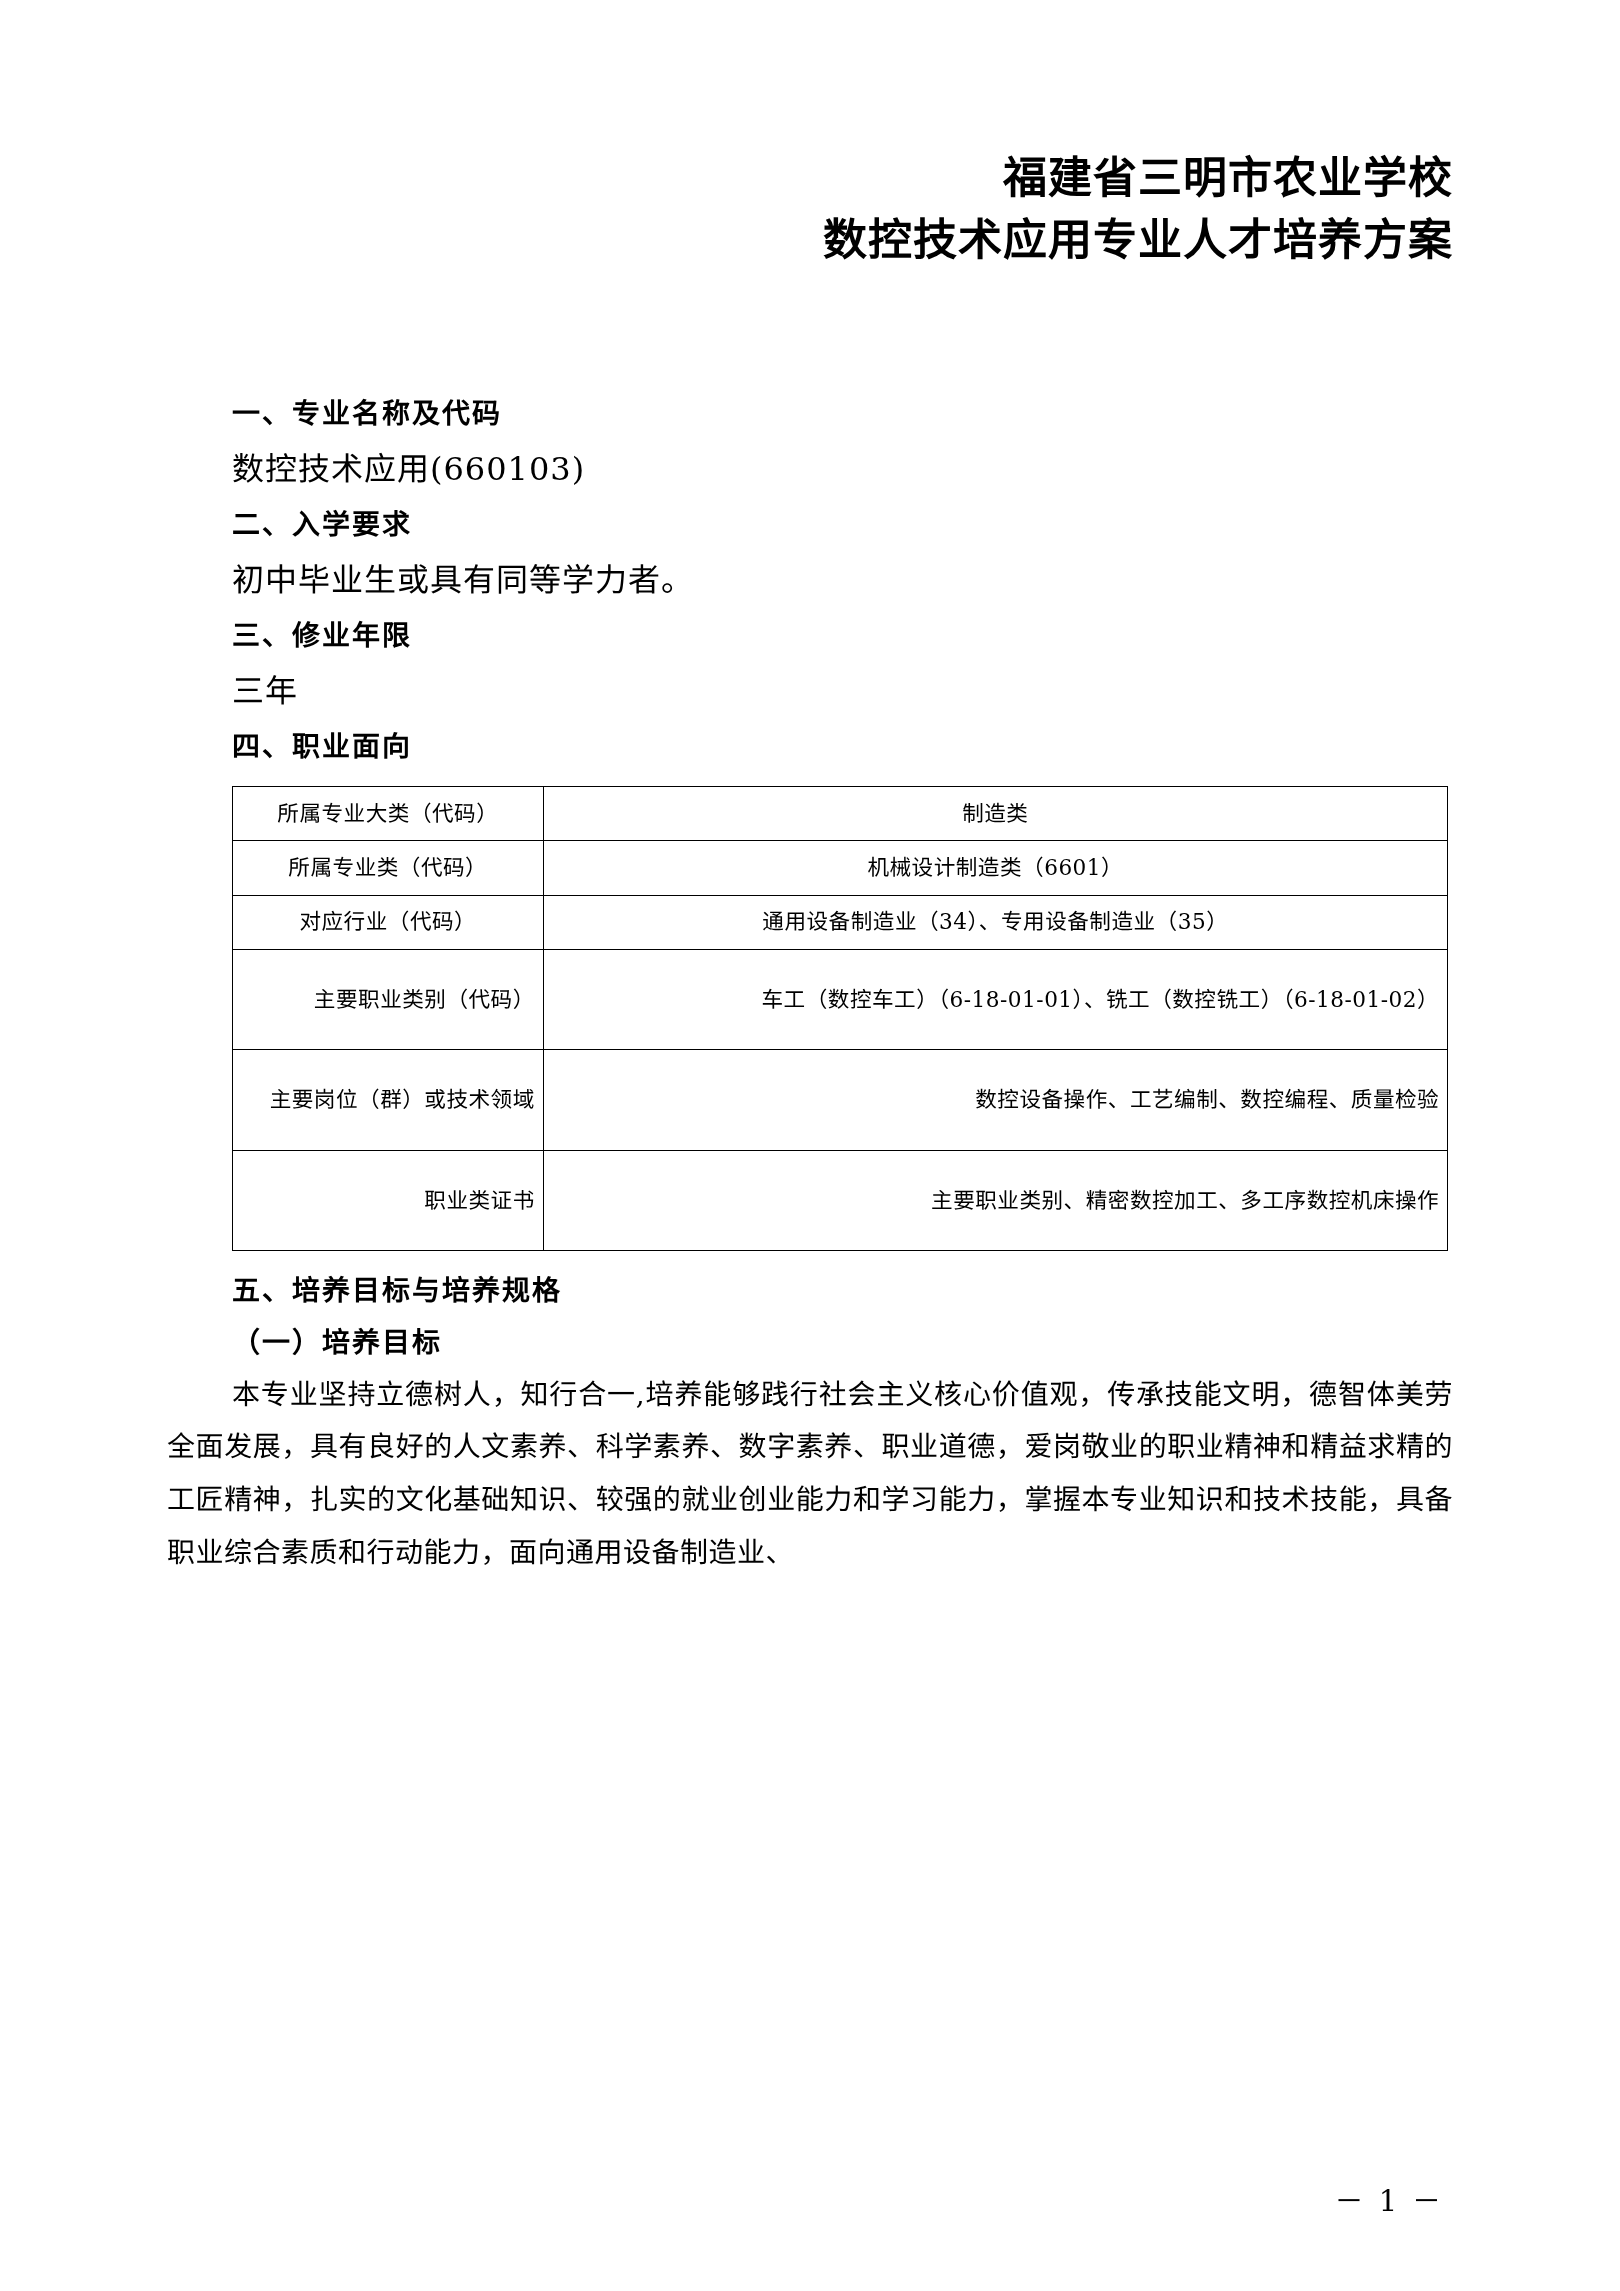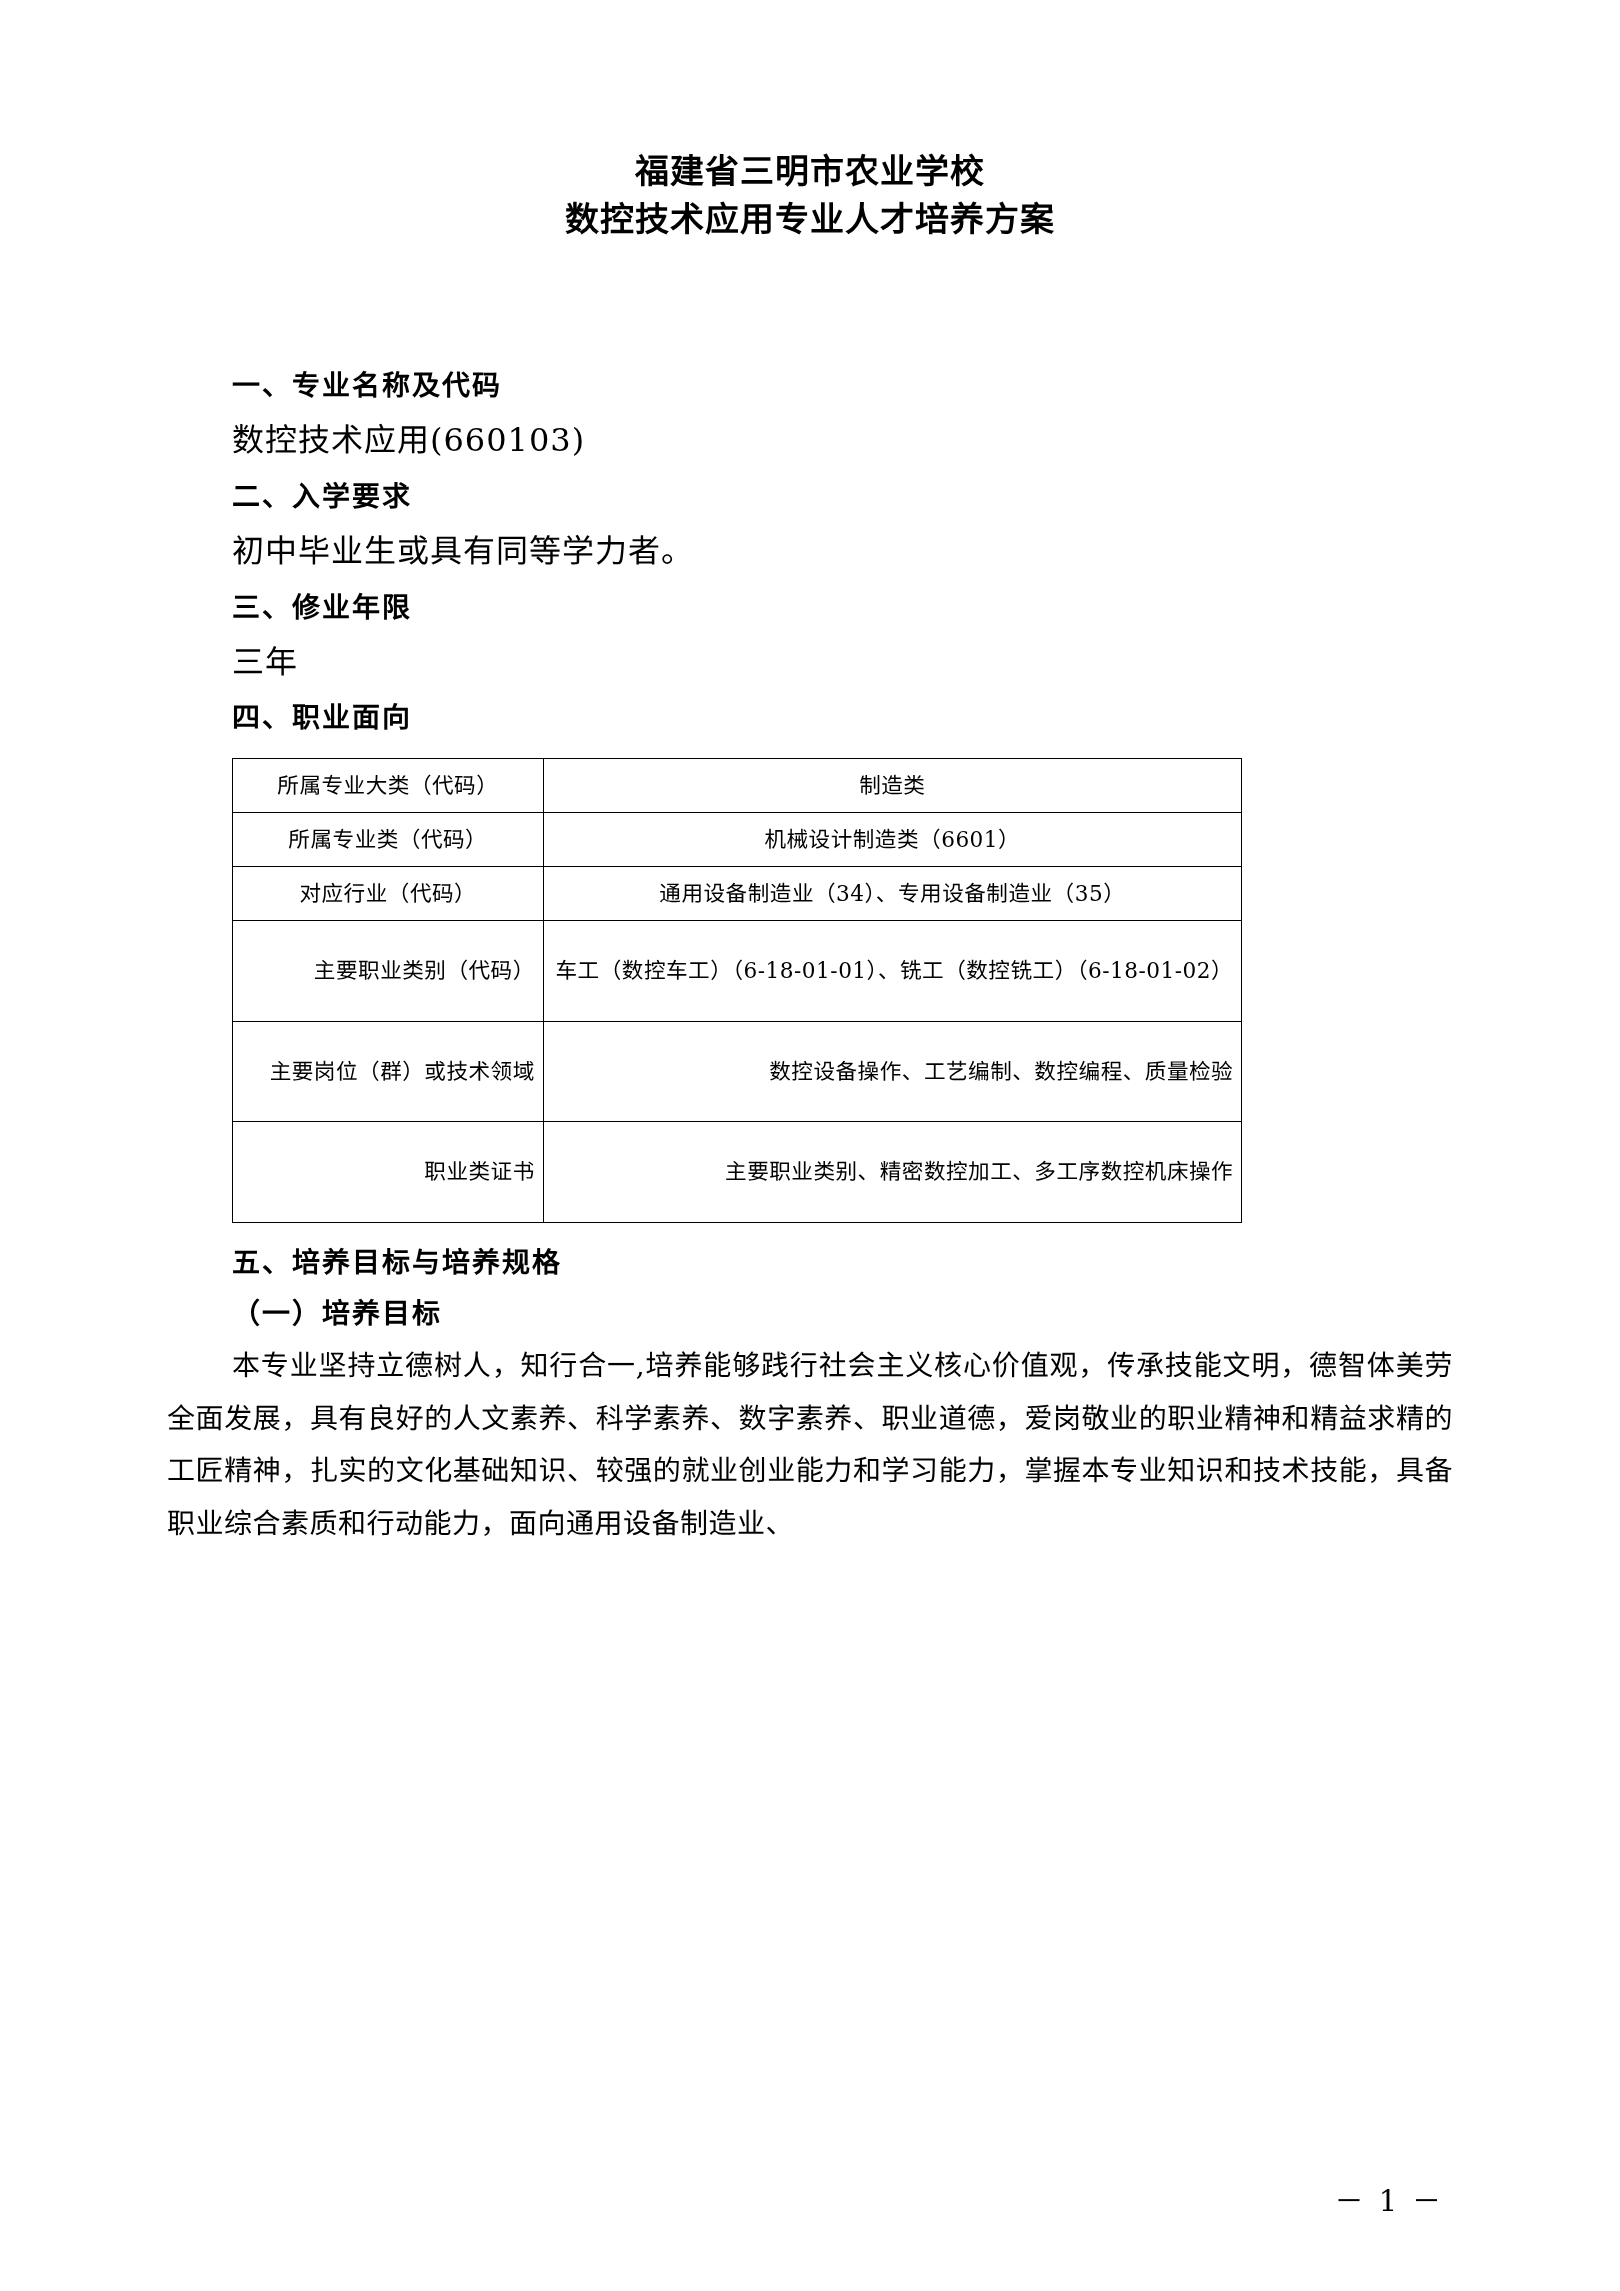--- a/index.html
+++ b/index.html
@@ -15,22 +15,22 @@
     position: relative;
   }
   .page {
     width: 1620px;
     min-height: 2292px;
     box-sizing: border-box;
     padding: 147px 167px 78px 167px;
     position: relative;
   }
   .doc-title {
-    text-align: center;
-    font-size: 34px;
+    text-align: right;
+    font-size: 44px;
     font-weight: bold;
     line-height: 1.42;
     letter-spacing: 1px;
     margin: 0;
   }
   .doc-title .line {
     display: block;
   }
   .title-gap {
     height: 116px;
@@ -54,21 +54,21 @@
     font-size: 28px;
     line-height: 1.88;
     letter-spacing: 0.5px;
     text-indent: 65px;
     margin: 0;
     text-align: justify;
     text-justify: inter-ideograph;
   }
   table.info-table {
     border-collapse: collapse;
-    width: 1010px;
+    width: 1216px;
     margin: 13.7px 0 13.7px 65px;
     table-layout: fixed;
   }
   table.info-table td {
     border: 1.5px solid #000000;
     font-size: 21.6px;
     line-height: 1.55;
     text-align: center;
     vertical-align: middle;
     padding: 9.8px 7.8px;

